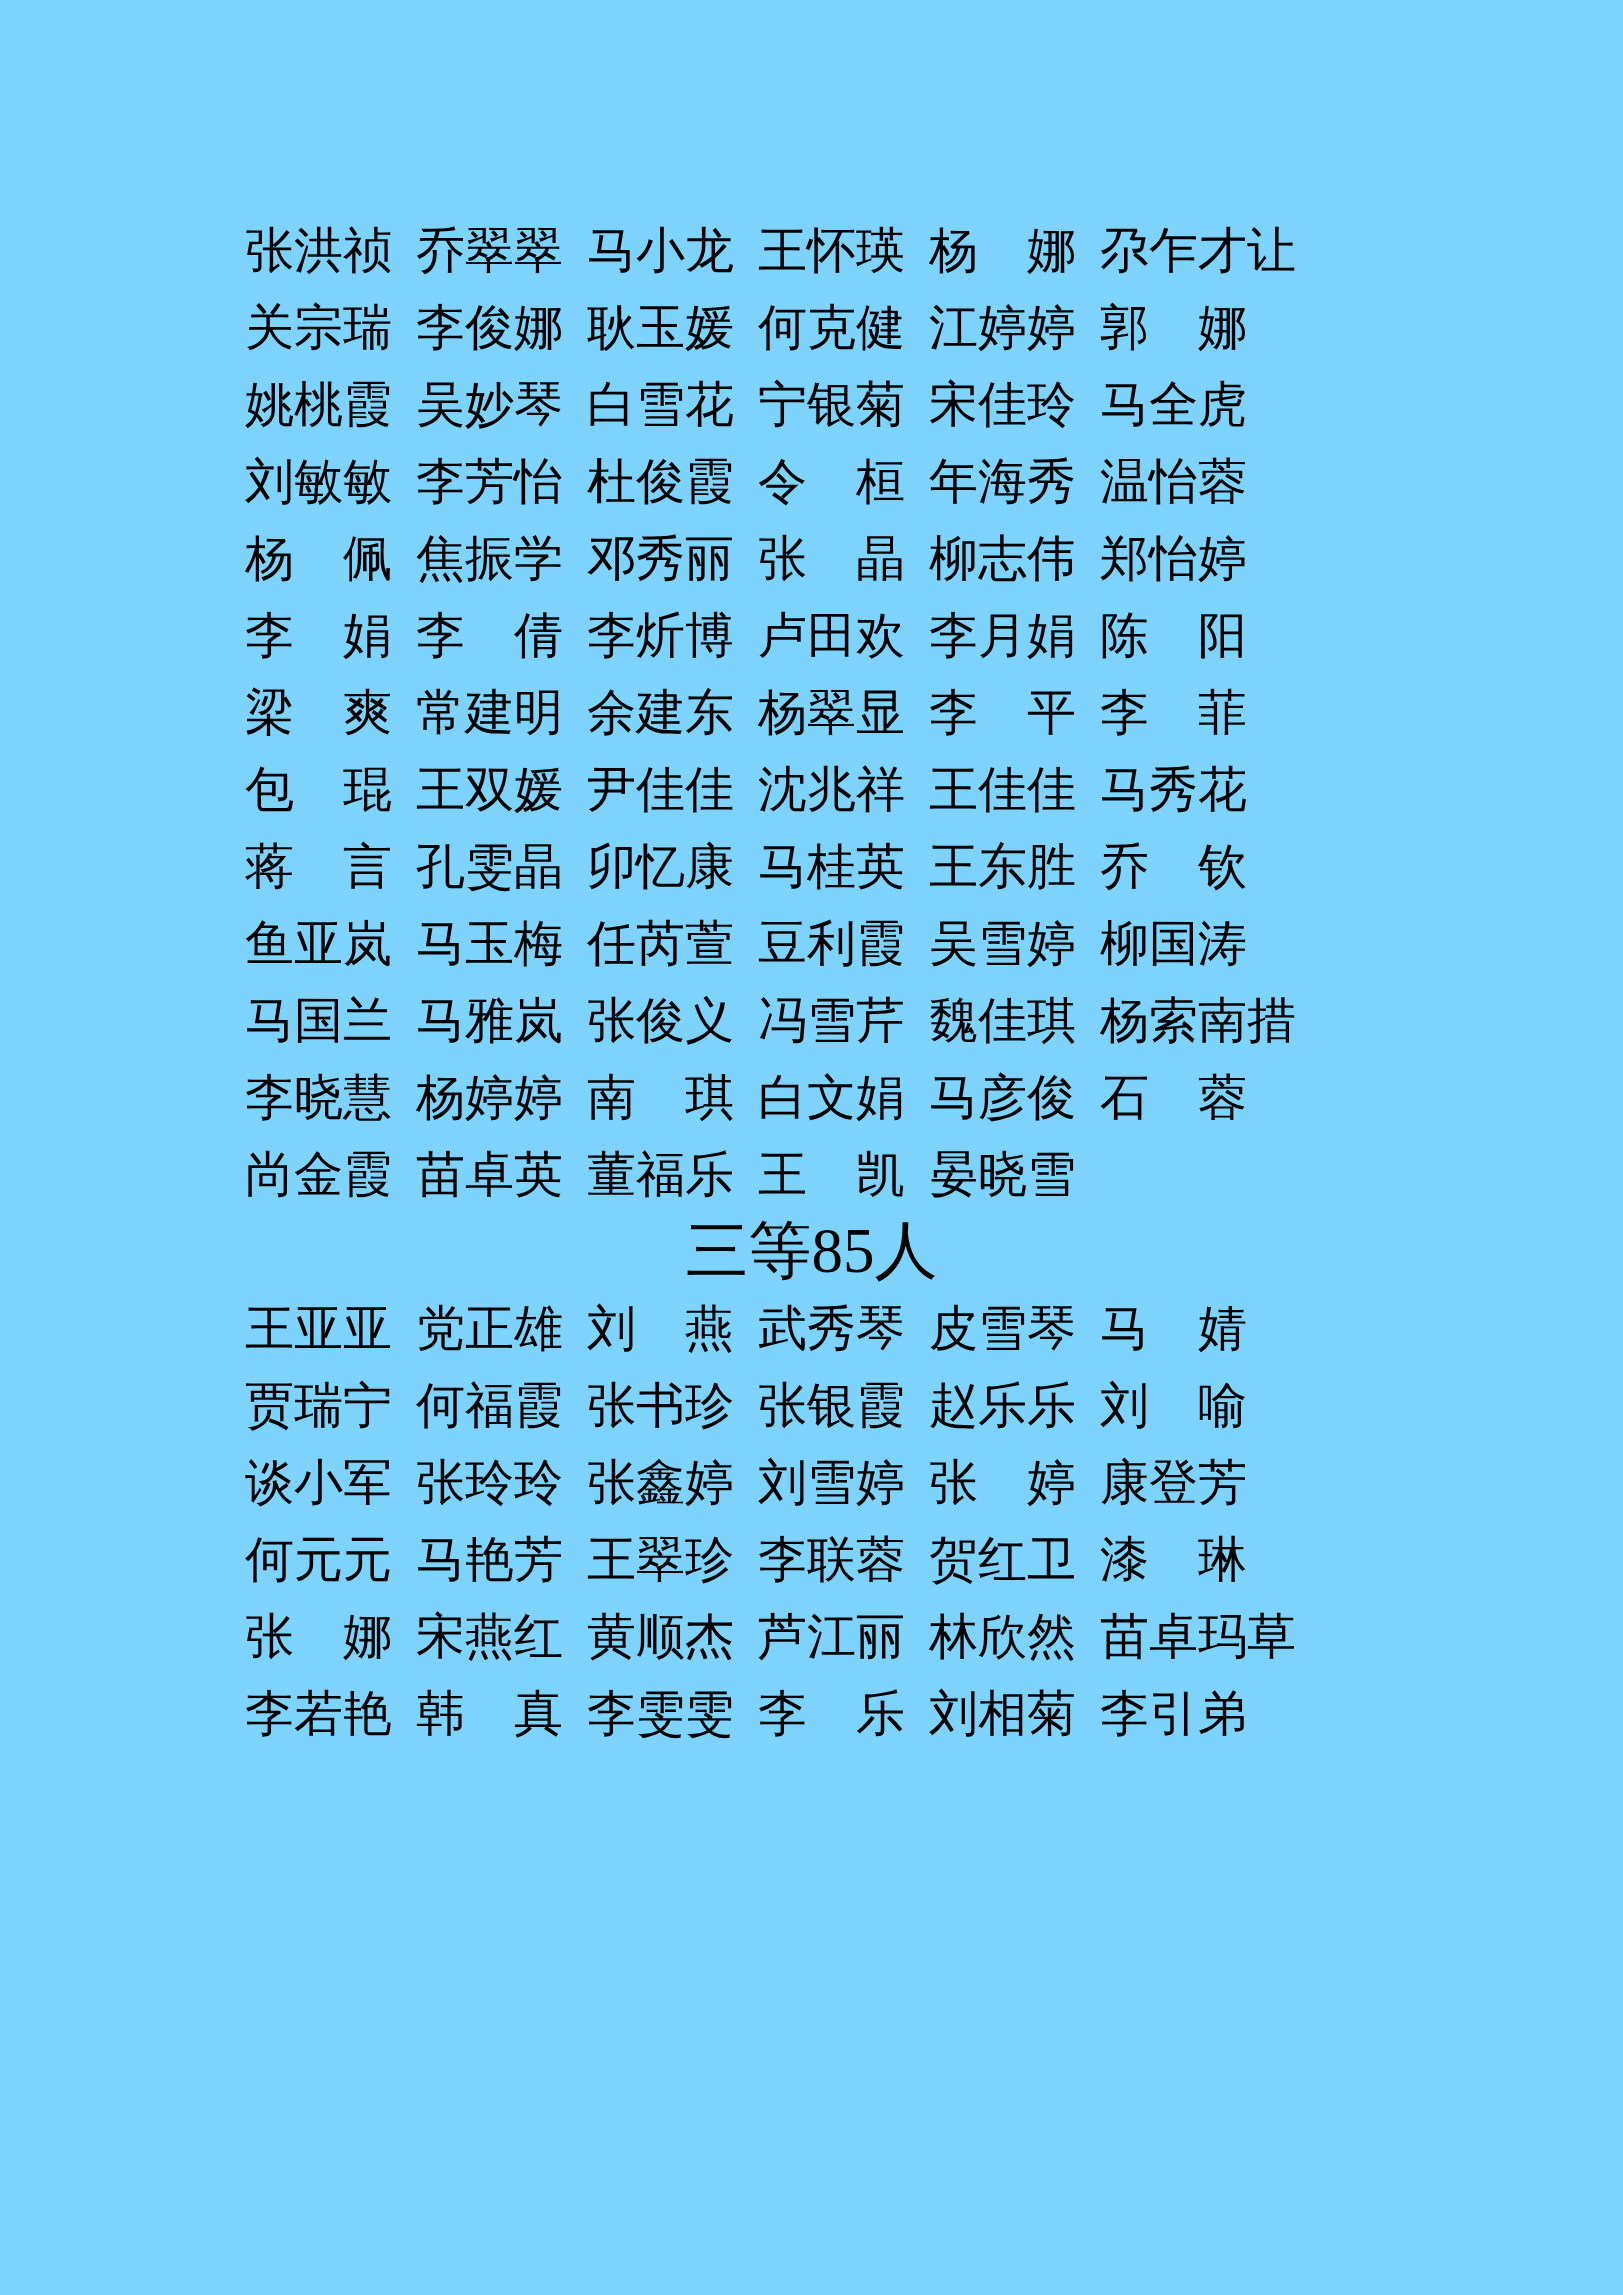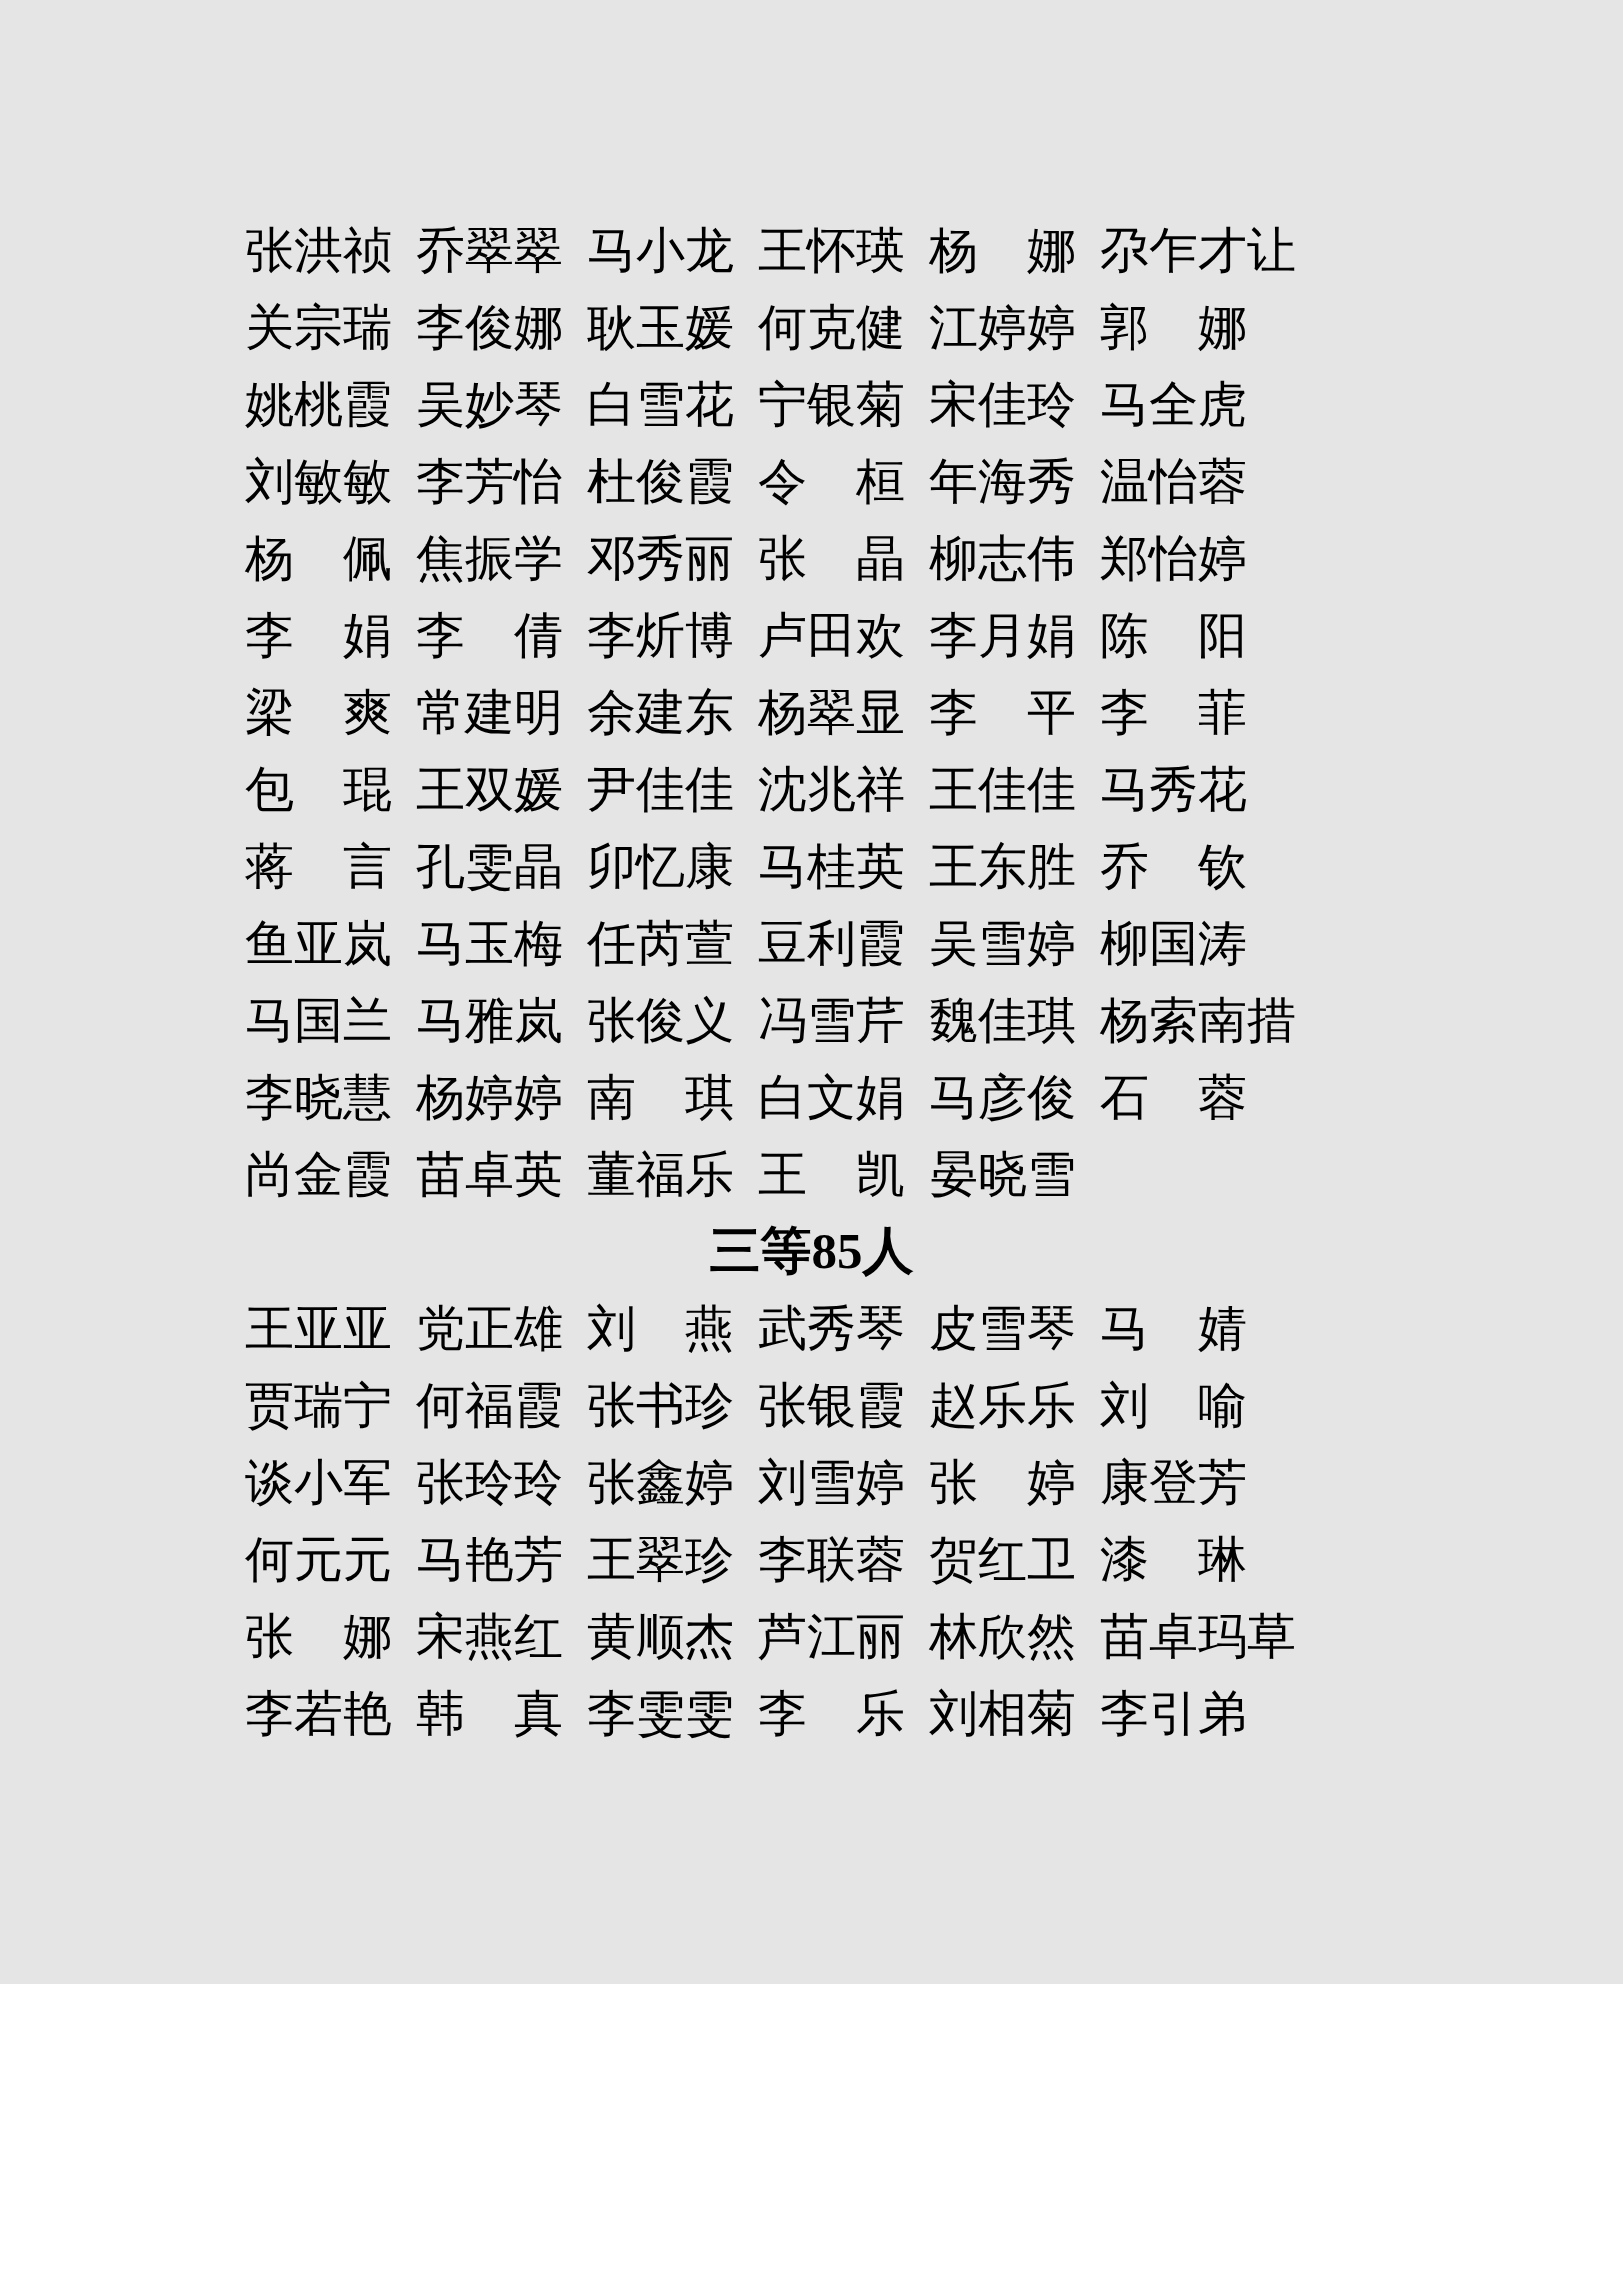--- a/index.html
+++ b/index.html
@@ -3,22 +3,22 @@
 <meta charset="utf-8">
 <style>
   html, body {
     margin: 0;
     padding: 0;
     background: #ffffff;
   }
   .page {
     position: relative;
     width: 1623px;
-    height: 1984px;
-    background: #e5e5e5;
+    height: 2295px;
+    background: #7dd3fc;
     color: #000000;
     font-family: "Liberation Serif", "DejaVu Serif", serif;
     overflow: hidden;
     box-sizing: border-box;
     padding-top: 212px;
   }
   .names-section {
     padding-left: 245px;
   }
   .name-row {
@@ -32,22 +32,22 @@
     min-width: 146px;
     margin-right: 24px;
     white-space: nowrap;
   }
   .grade-heading {
     margin: 0;
     width: 1623px;
     height: 77px;
     line-height: 77px;
     text-align: center;
-    font-size: 51px;
-    font-weight: bold;
+    font-size: 63px;
+    font-weight: normal;
   }
 </style>
 </head>
 <body>
 
 <div class="page">
 
   <div class="names-section">
       <div class="name-row"><span class="name-cell">张洪祯</span><span class="name-cell">乔翠翠</span><span class="name-cell">马小龙</span><span class="name-cell">王怀瑛</span><span class="name-cell">杨　娜</span><span class="name-cell">尕乍才让</span></div>
       <div class="name-row"><span class="name-cell">关宗瑞</span><span class="name-cell">李俊娜</span><span class="name-cell">耿玉媛</span><span class="name-cell">何克健</span><span class="name-cell">江婷婷</span><span class="name-cell">郭　娜</span></div>

